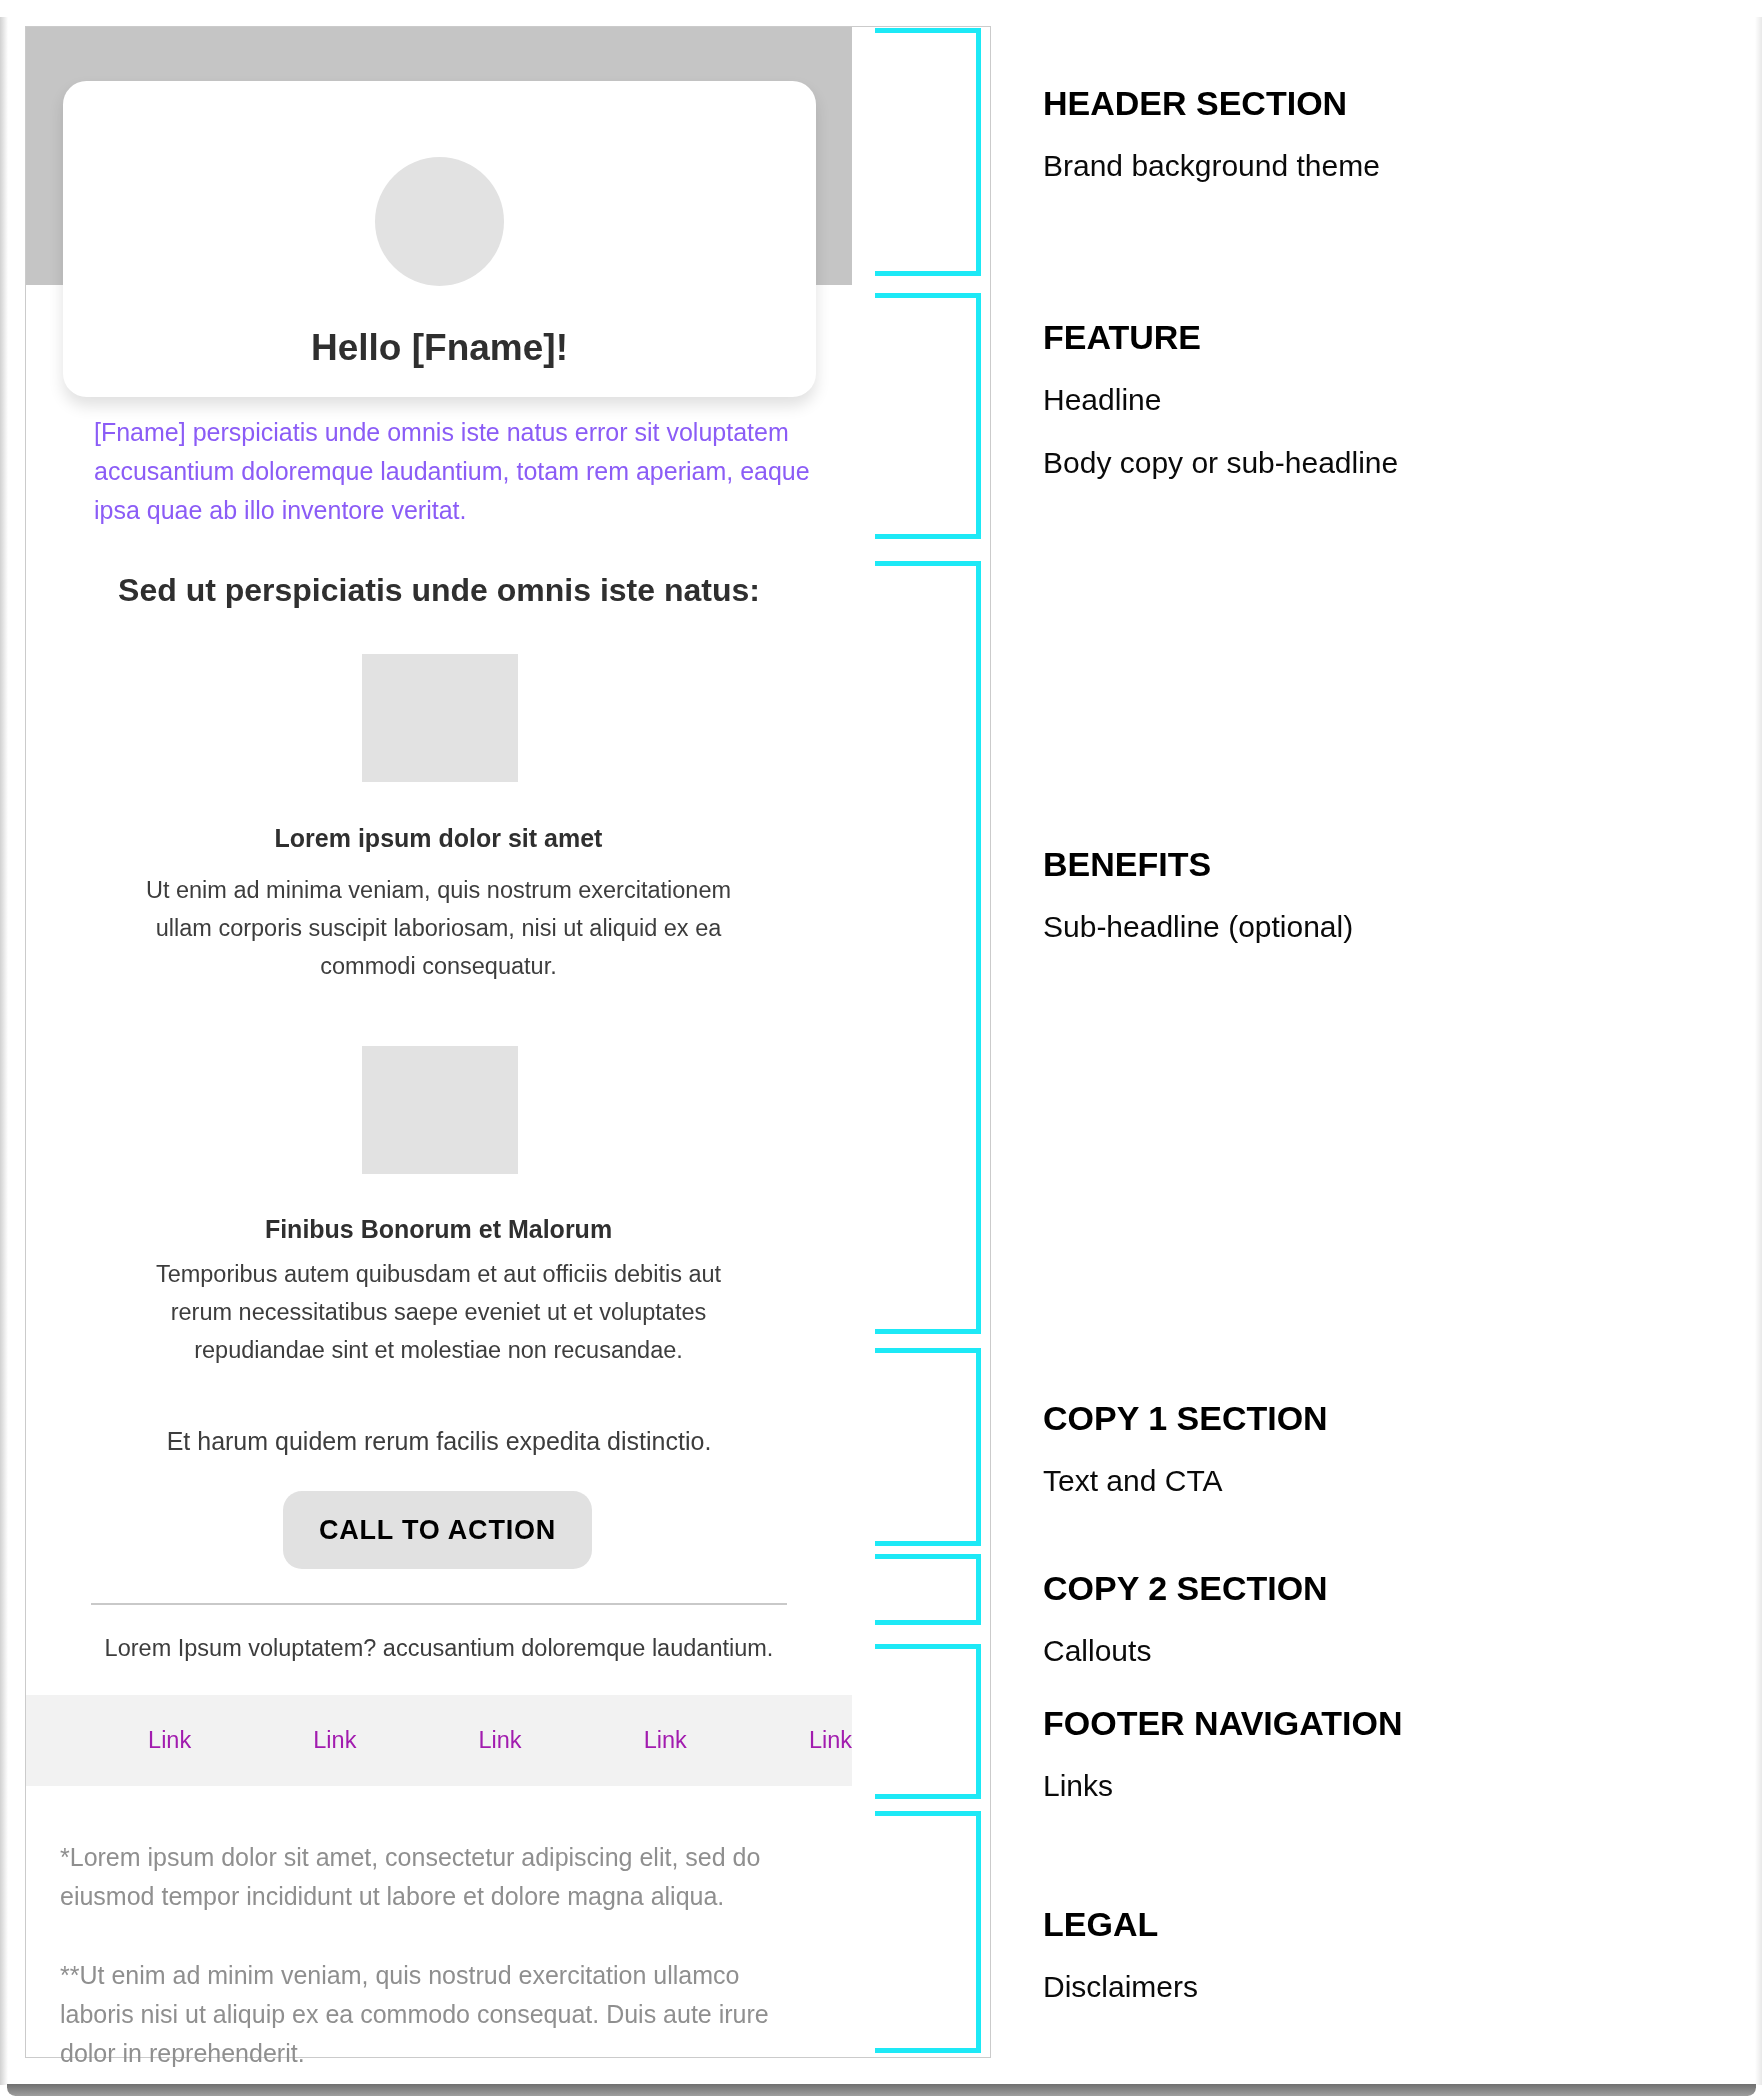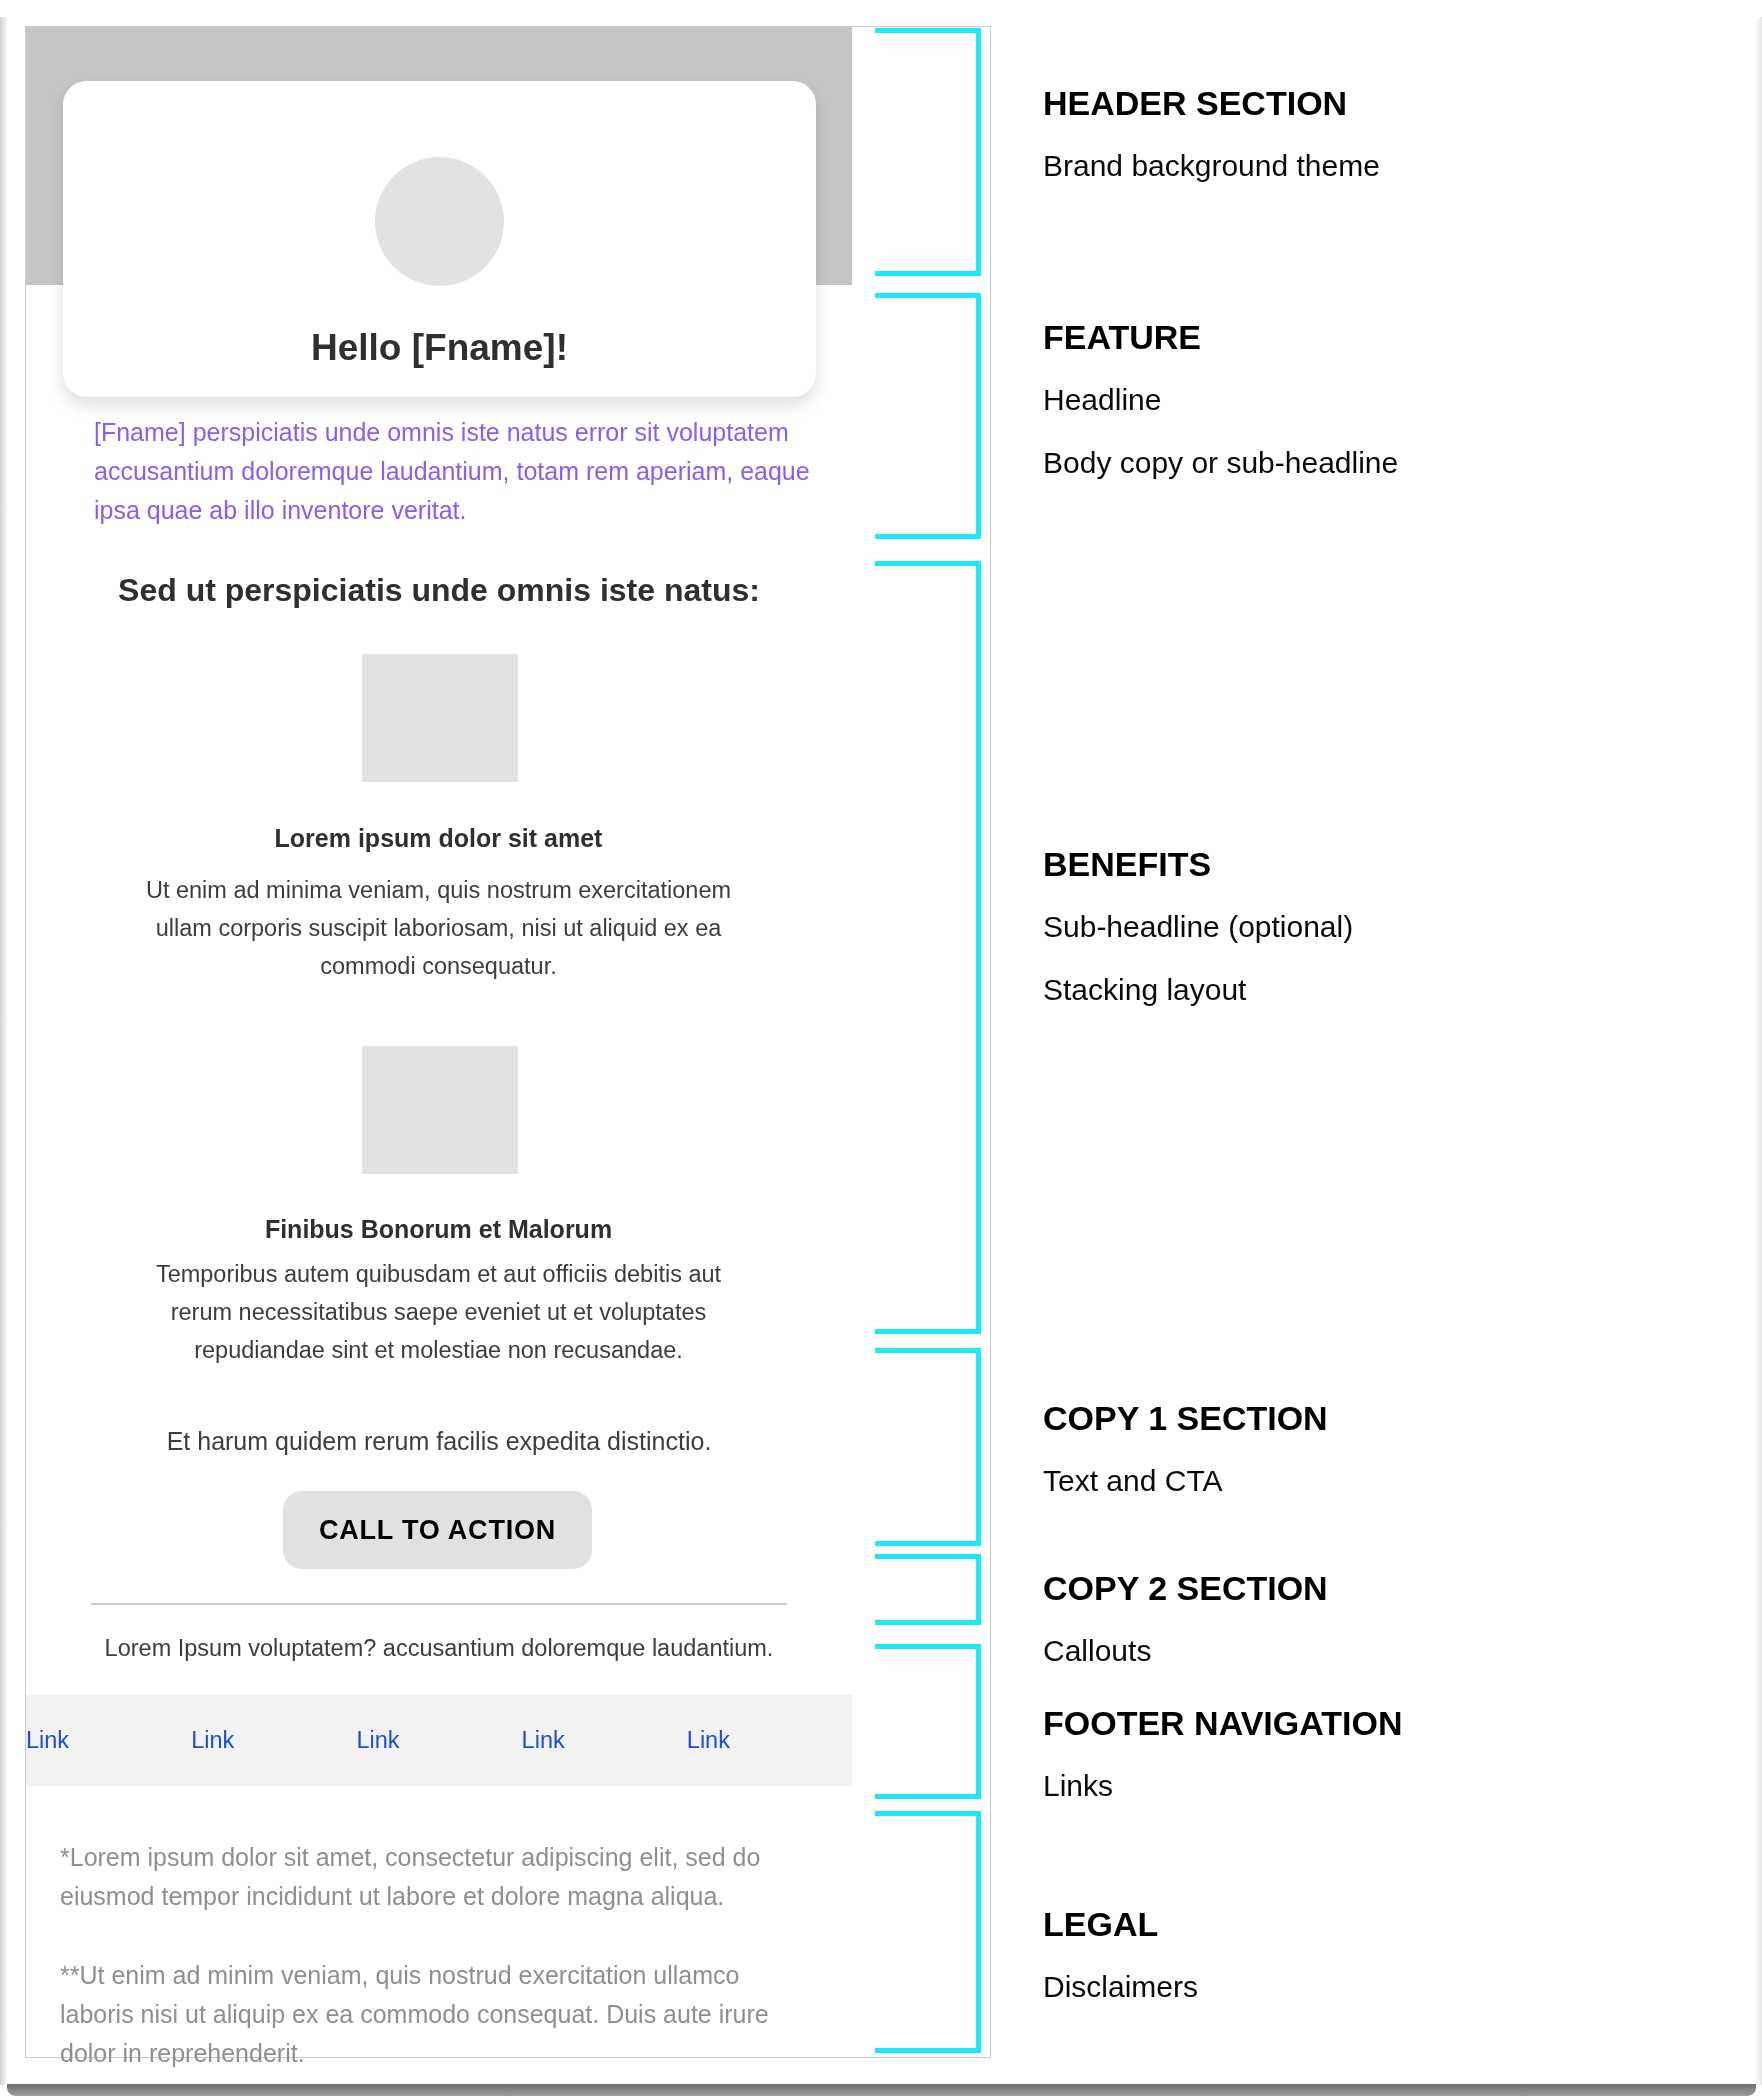--- a/index.html
+++ b/index.html
@@ -40,21 +40,21 @@
   .copy1-text{position:absolute;left:0;top:1400px;width:826px;text-align:center;
     font-size:25px;color:#3d3d3d;}
   .cta-button{position:absolute;left:257px;top:1464px;width:309px;height:78px;background:#e1e1e1;
     border:none;border-radius:19px;color:#000000;font-family:"Liberation Sans",sans-serif;
     font-size:27px;font-weight:bold;letter-spacing:0.8px;cursor:pointer;}
   .divider{position:absolute;left:65px;top:1576px;width:696px;height:1.7px;background:#c9c9c9;}
   .copy2-text{position:absolute;left:0;top:1608px;width:826px;text-align:center;
     font-size:23.5px;color:#3d3d3d;}
   .footer-nav{position:absolute;left:0;top:1668px;width:826px;height:91px;background:#f2f2f2;
     display:flex;align-items:center;}
-  .footer-link{flex:1;text-align:left;font-size:23.5px;color:#1d4ed8;cursor:pointer;}
+  .footer-link{flex:1;text-align:right;font-size:23.5px;color:#a21caf;cursor:pointer;}
   .legal{position:absolute;left:34px;top:1811px;width:738px;
     font-size:25px;line-height:39px;color:#8f8f8f;text-align:left;}
   .legal p{margin:0 0 40px 0;}
 
   
   .bracket{position:absolute;left:875px;width:106px;box-sizing:border-box;
     border-top:5.9px solid var(--accent);border-right:5.9px solid var(--accent);
     border-bottom:5.9px solid var(--accent);}
   .bk1{top:28px;height:248px;}
   .bk2{top:293px;height:246px;}
@@ -137,21 +137,20 @@
 
   <div class="annotation an2">
     <div class="a-title">FEATURE</div>
     <div class="a-line">Headline</div>
     <div class="a-line">Body copy or sub-headline</div>
   </div>
 
   <div class="annotation an3">
     <div class="a-title">BENEFITS</div>
     <div class="a-line">Sub-headline (optional)</div>
-    <div class="a-line">Stacking layout</div>
   </div>
 
   <div class="annotation an4">
     <div class="a-title">COPY 1 SECTION</div>
     <div class="a-line">Text and CTA</div>
   </div>
 
   <div class="annotation an5">
     <div class="a-title">COPY 2 SECTION</div>
     <div class="a-line">Callouts</div>

